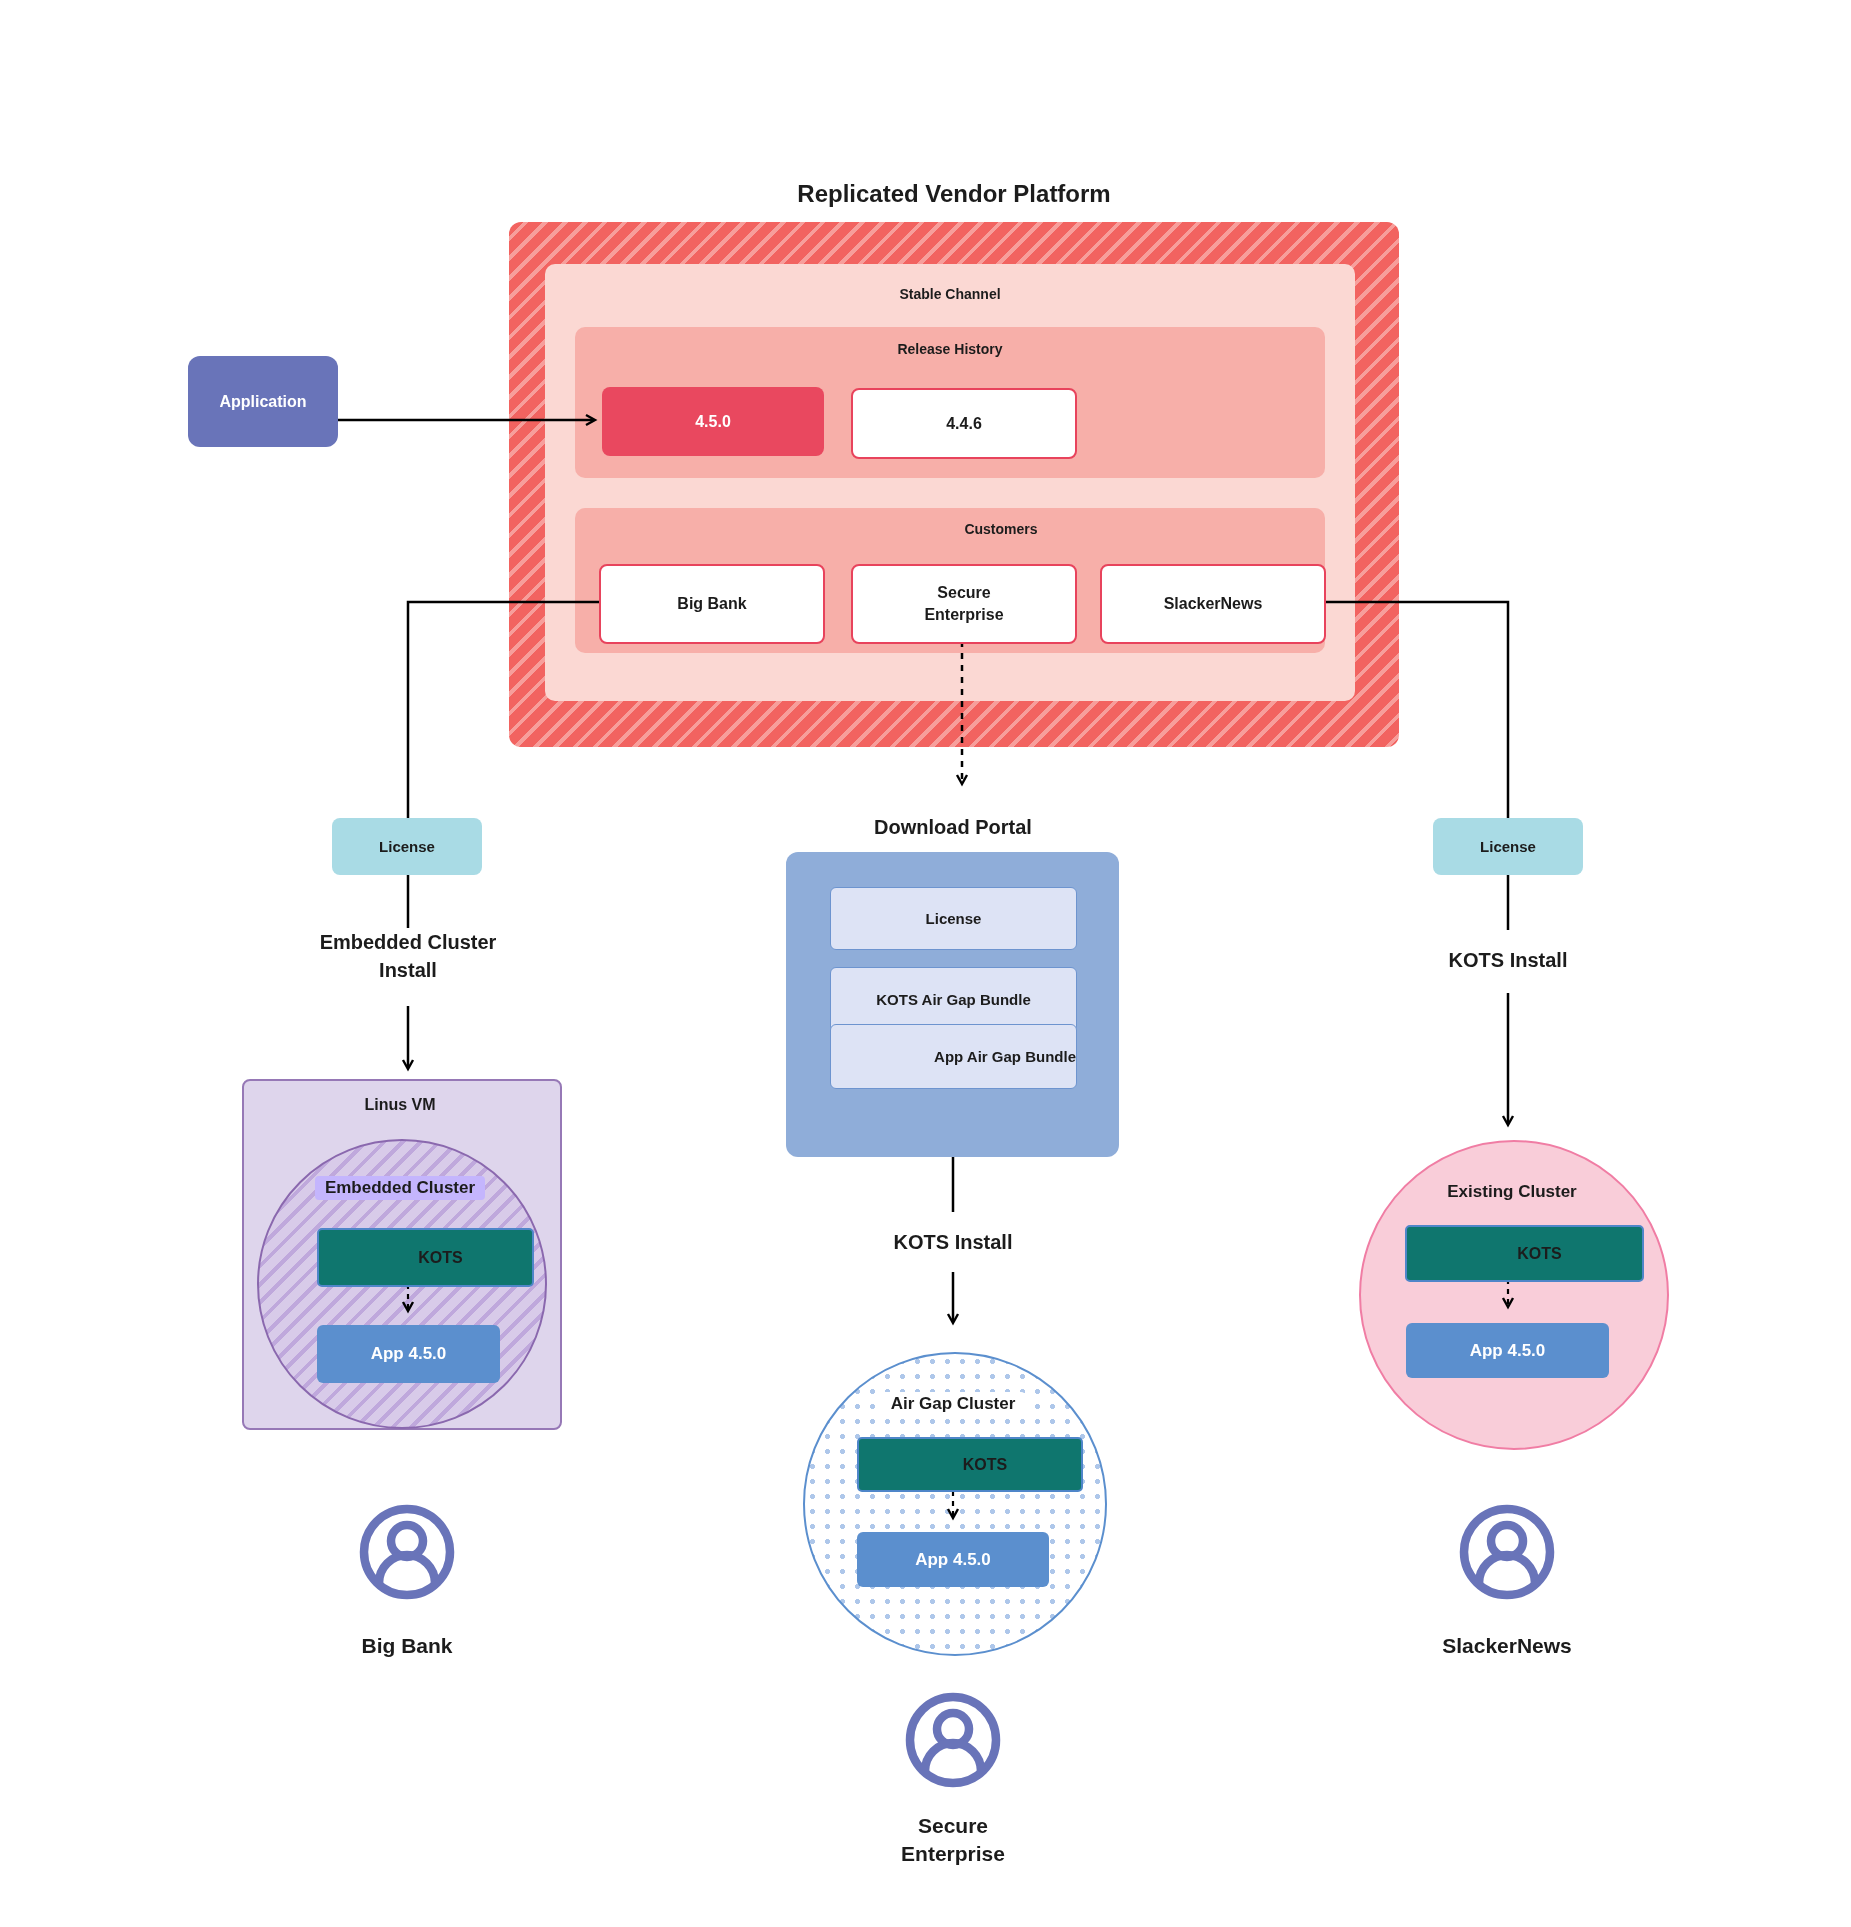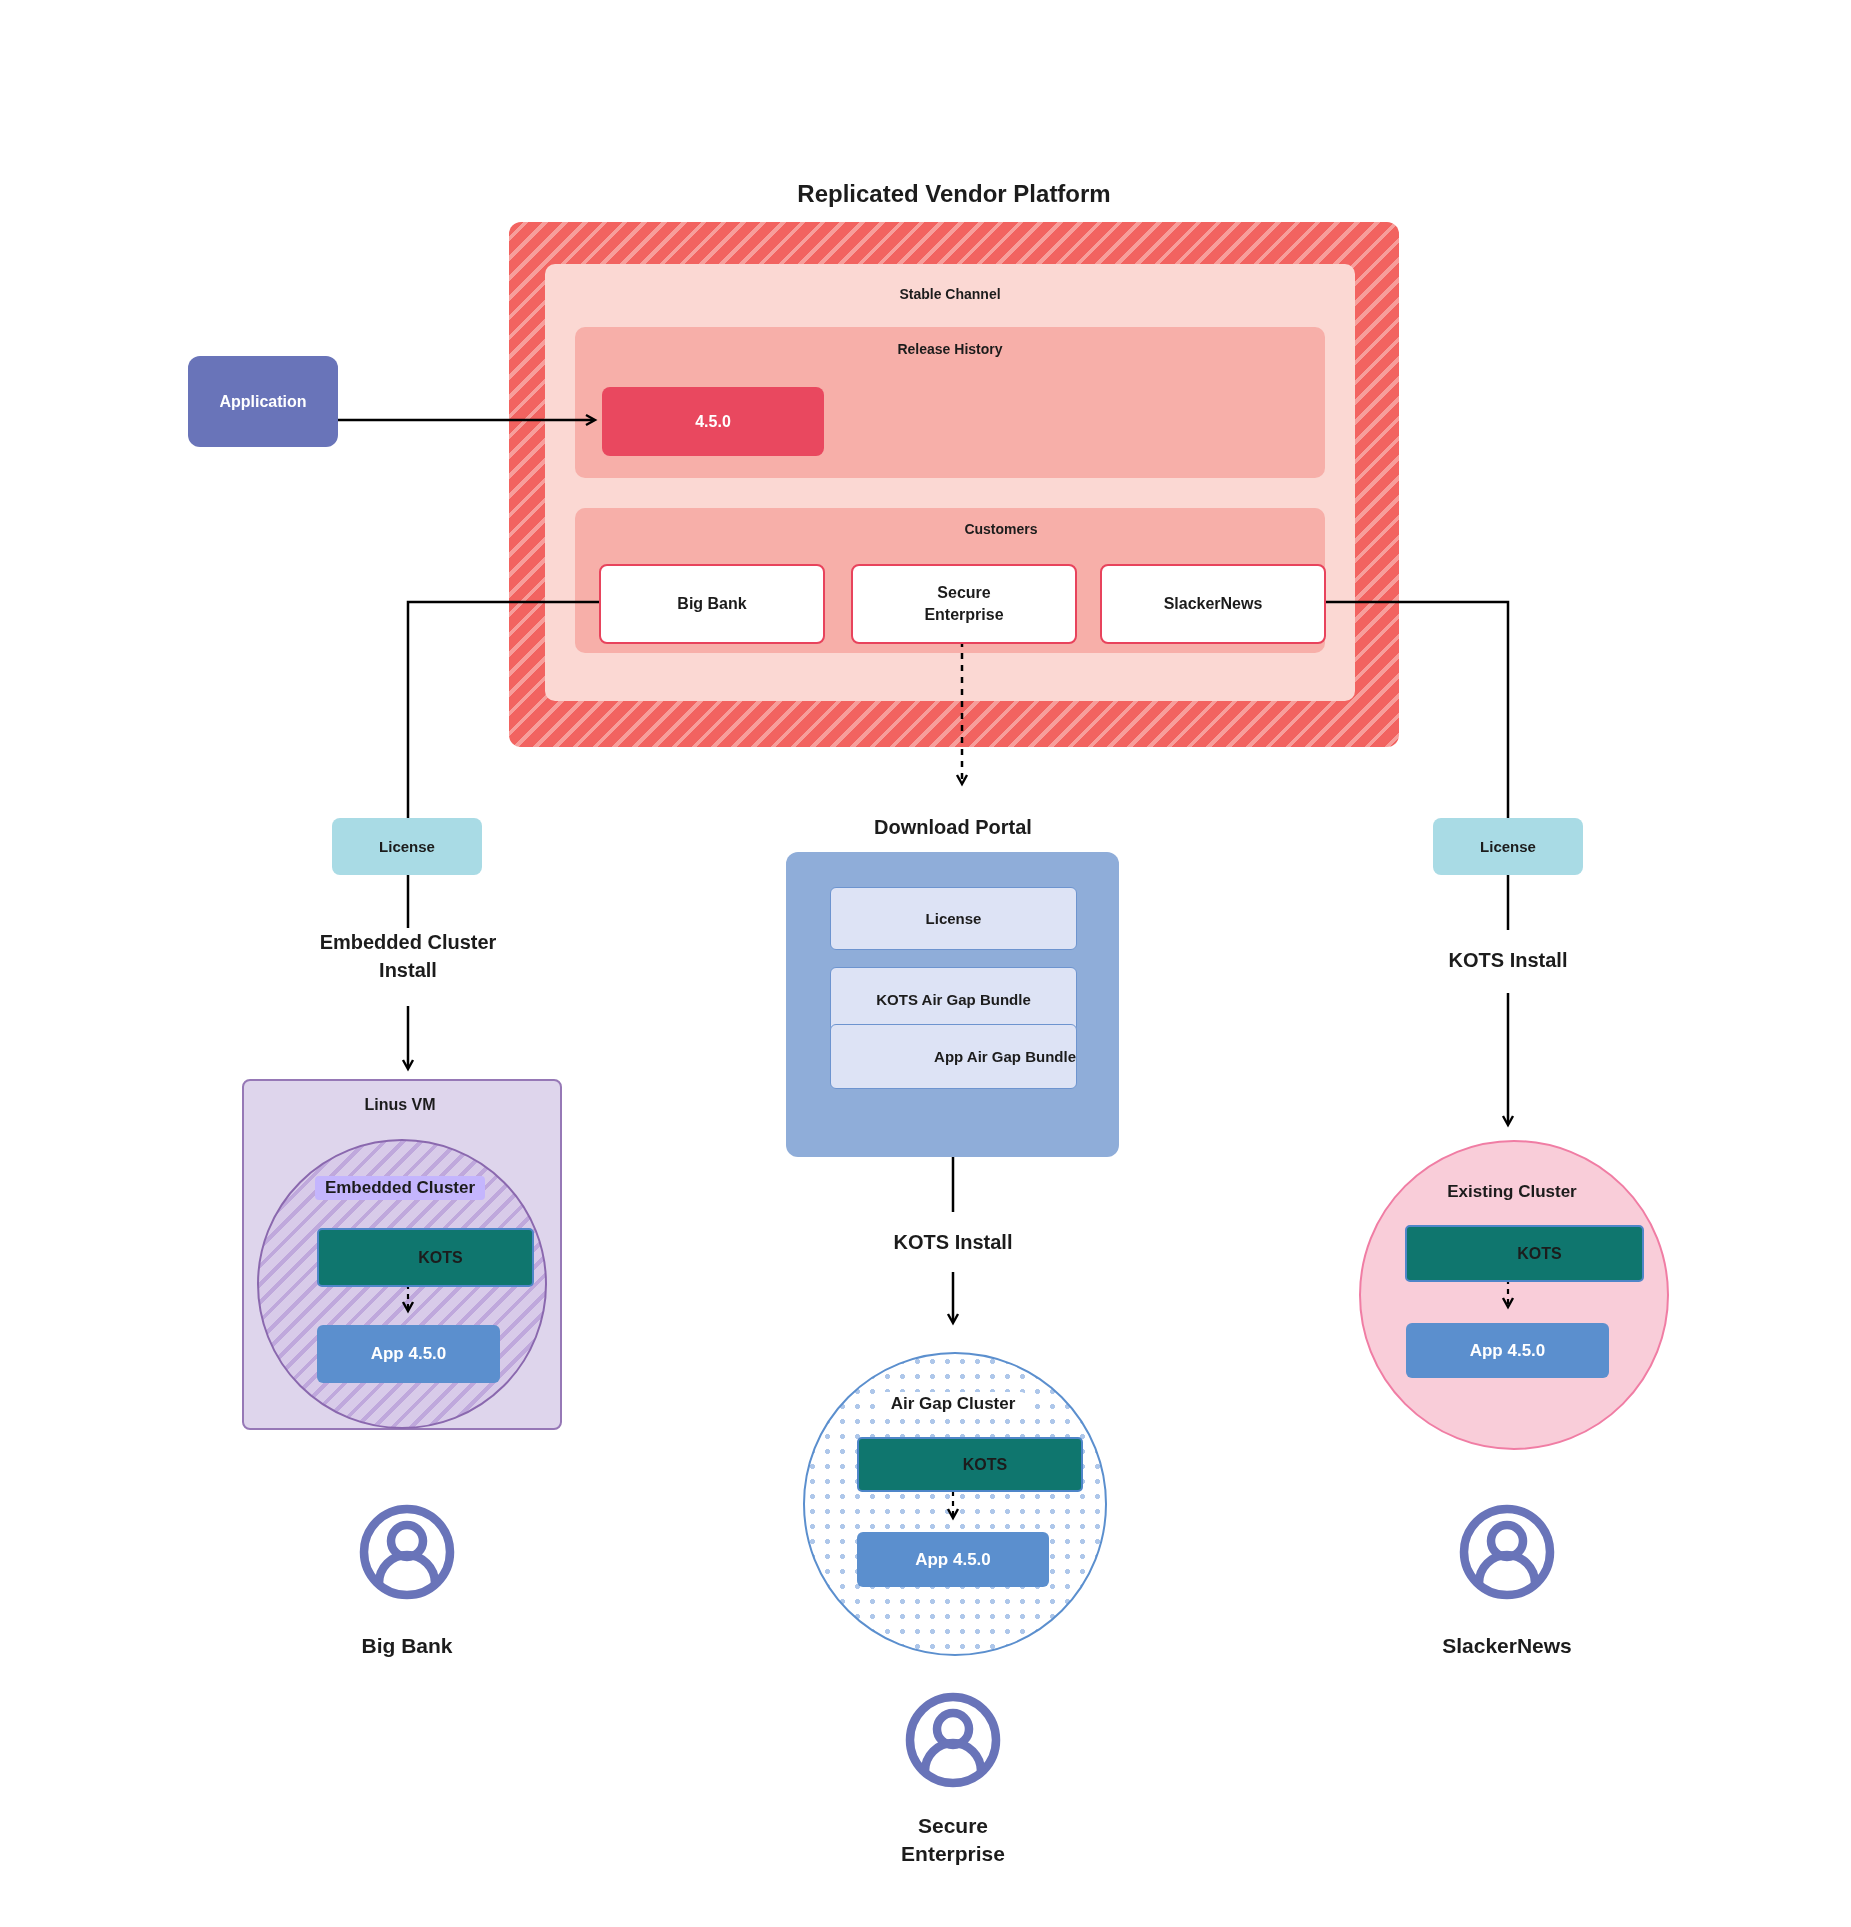--- a/index.html
+++ b/index.html
@@ -94,20 +94,23 @@
       <path d="M1508,875 V930"></path>
       <path d="M1508,993 V1124" marker-end="url(#arrow)"></path>
       <path d="M1508,1279 V1306" stroke-dasharray="5 5" stroke-width="2.2" marker-end="url(#arrow)"></path>
       <path d="M408,1284 V1310" stroke-dasharray="5 5" stroke-width="2.2" marker-end="url(#arrow)"></path>
     </g>
   </svg>
 
   <div class="abs center node ver-current">
     <span>4.5.0</span>
   </div>
+  <div class="abs center node whitebox ver-prev">
+    <span>4.4.6</span>
+  </div>
 
   <div class="abs center node whitebox cust" style="left:599px;">
     <span>Big Bank</span>
   </div>
   <div class="abs center node whitebox cust" style="left:851px;">
     <span style="width:120px;line-height:22px;">Secure Enterprise</span>
   </div>
   <div class="abs center node whitebox cust" style="left:1100px;">
     <span>SlackerNews</span>
   </div>

